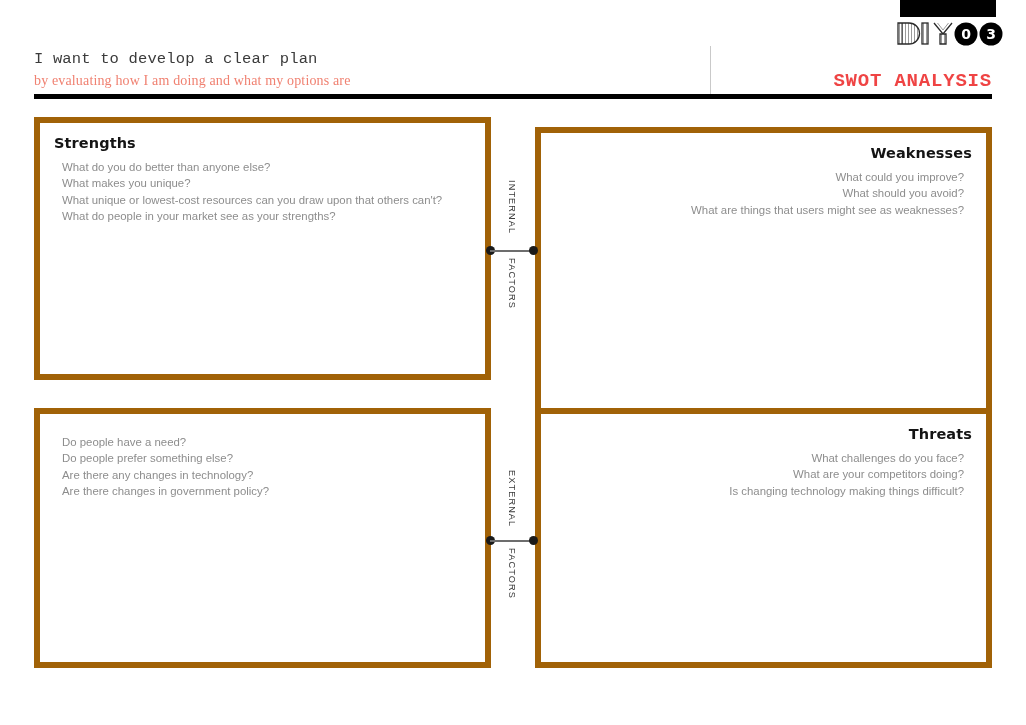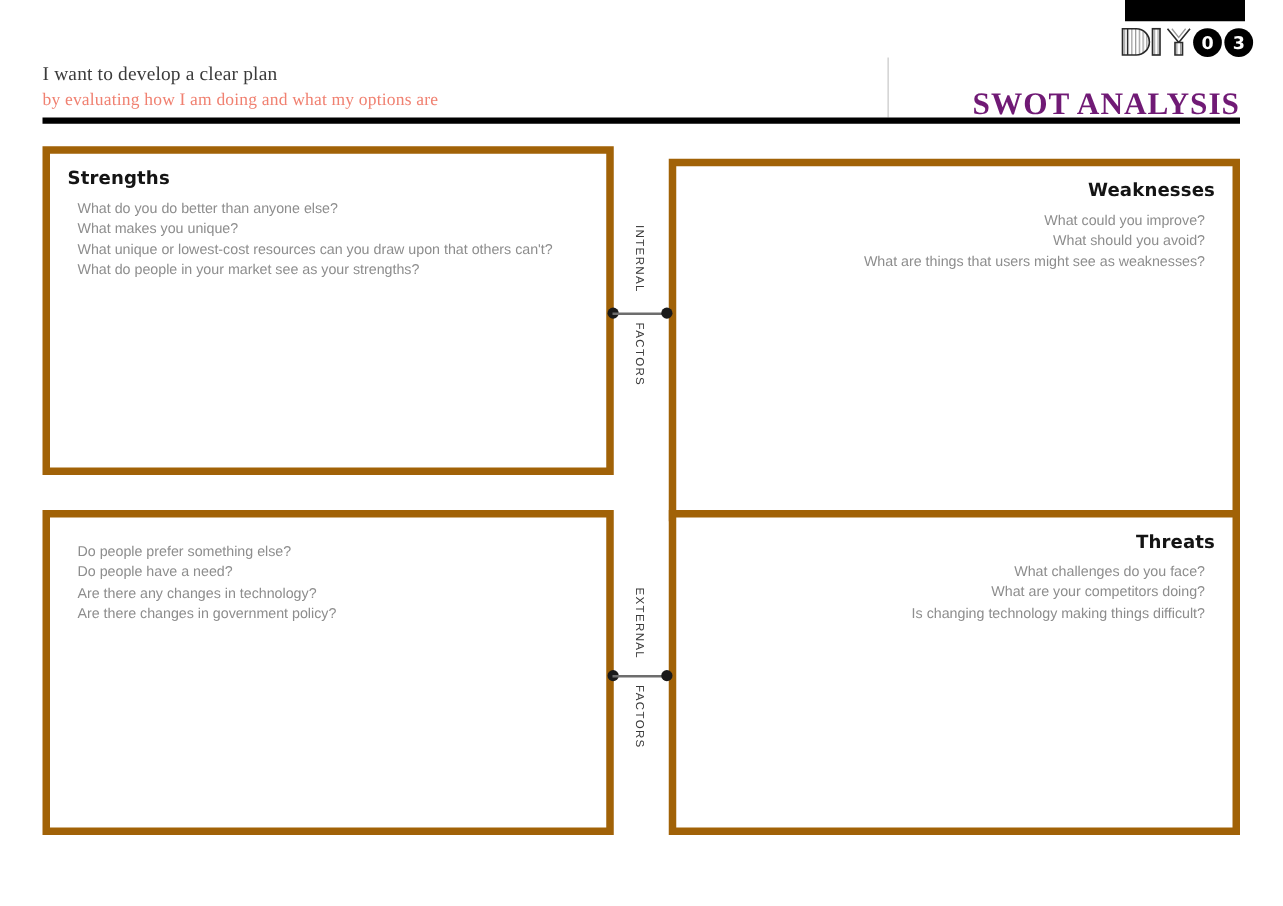--- a/index.html
+++ b/index.html
@@ -44,21 +44,21 @@
     width: 958px;
     height: 50px;
   }
   #intent-block {
     position: absolute;
     left: 0px;
     top: 0px;
     width: 660px;
   }
   .intent-line-1 {
-    font-family: Liberation Serif, serif;
+    font-family: Liberation Mono, monospace;
     font-size: 15.5px;
     color: #3b3b3b;
     line-height: 19px;
     letter-spacing: 0.15px;
     white-space: nowrap;
   }
   .intent-line-2 {
     font-family: "Liberation Serif", serif;
     font-size: 14px;
     color: #f08171;
@@ -72,25 +72,25 @@
     left: 676px;
     top: -4px;
     width: 1px;
     height: 48px;
     background: #c9c9c9;
   }
   #worksheet-title {
     position: absolute;
     right: 0px;
     top: 20px;
-    font-family: Liberation Serif, serif;
+    font-family: Liberation Mono, monospace;
     font-weight: bold;
-    font-size: 25px;
+    font-size: 19px;
     letter-spacing: 0.8px;
-    color: #701a75;
+    color: #ef4444;
     white-space: nowrap;
   }
   #header-rule {
     position: absolute;
     left: 34px;
     top: 94px;
     width: 958px;
     height: 5px;
     background: #000000;
   }
@@ -229,22 +229,22 @@
   <div class="quad-title">Weaknesses</div>
   <ul class="quad-prompts">
     <li>What could you improve?</li>
     <li>What should you avoid?</li>
     <li>What are things that users might see as weaknesses?</li>
   </ul>
 </div>
 
 <div class="quad" id="quad-opportunities">
   <ul class="quad-prompts">
+    <li>Do people have a need?</li>
     <li>Do people prefer something else?</li>
-    <li>Do people have a need?</li>
     <li>Are there any changes in technology?</li>
     <li>Are there changes in government policy?</li>
   </ul>
 </div>
 
 <div class="quad align-right" id="quad-threats">
   <div class="quad-title">Threats</div>
   <ul class="quad-prompts">
     <li>What challenges do you face?</li>
     <li>What are your competitors doing?</li>

